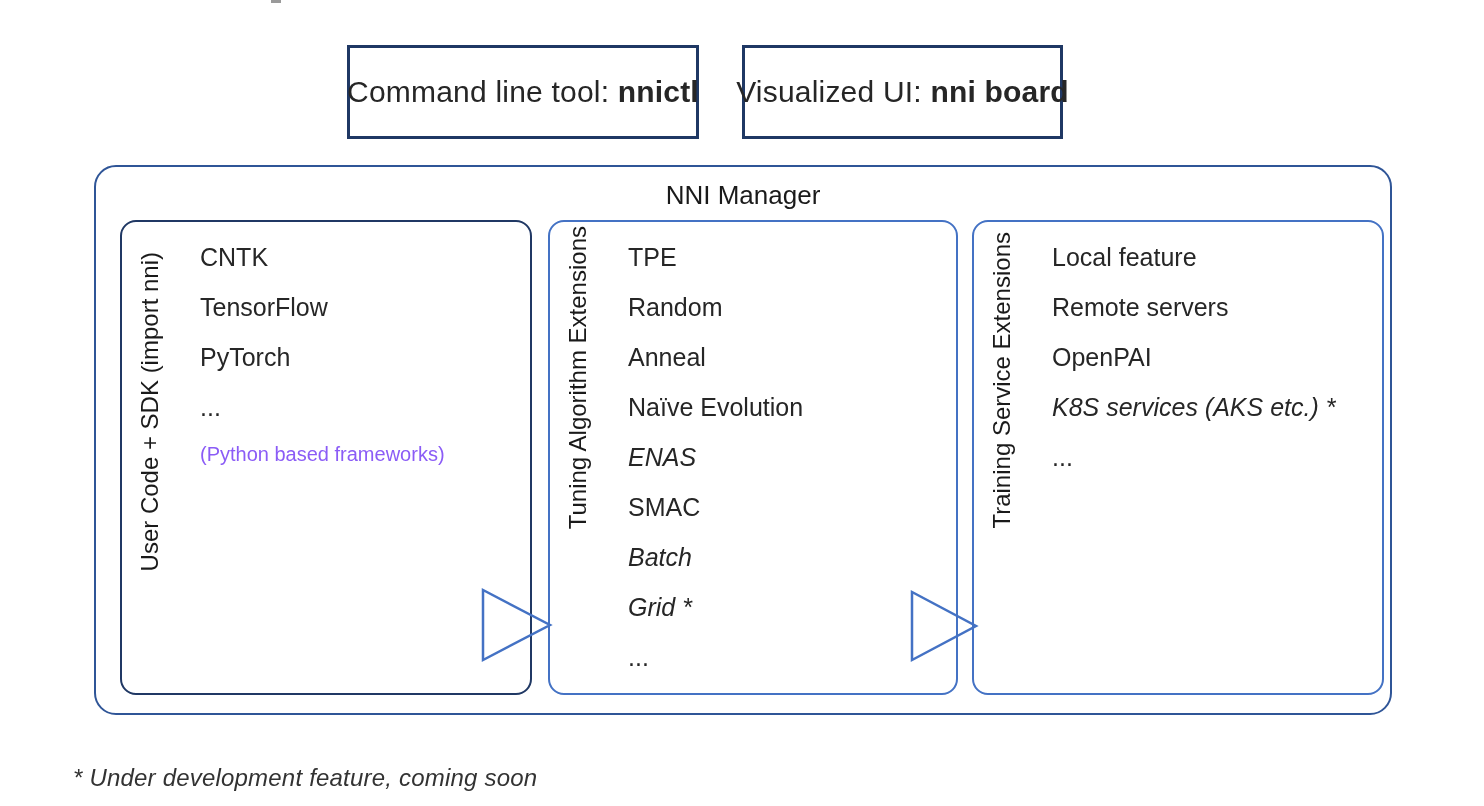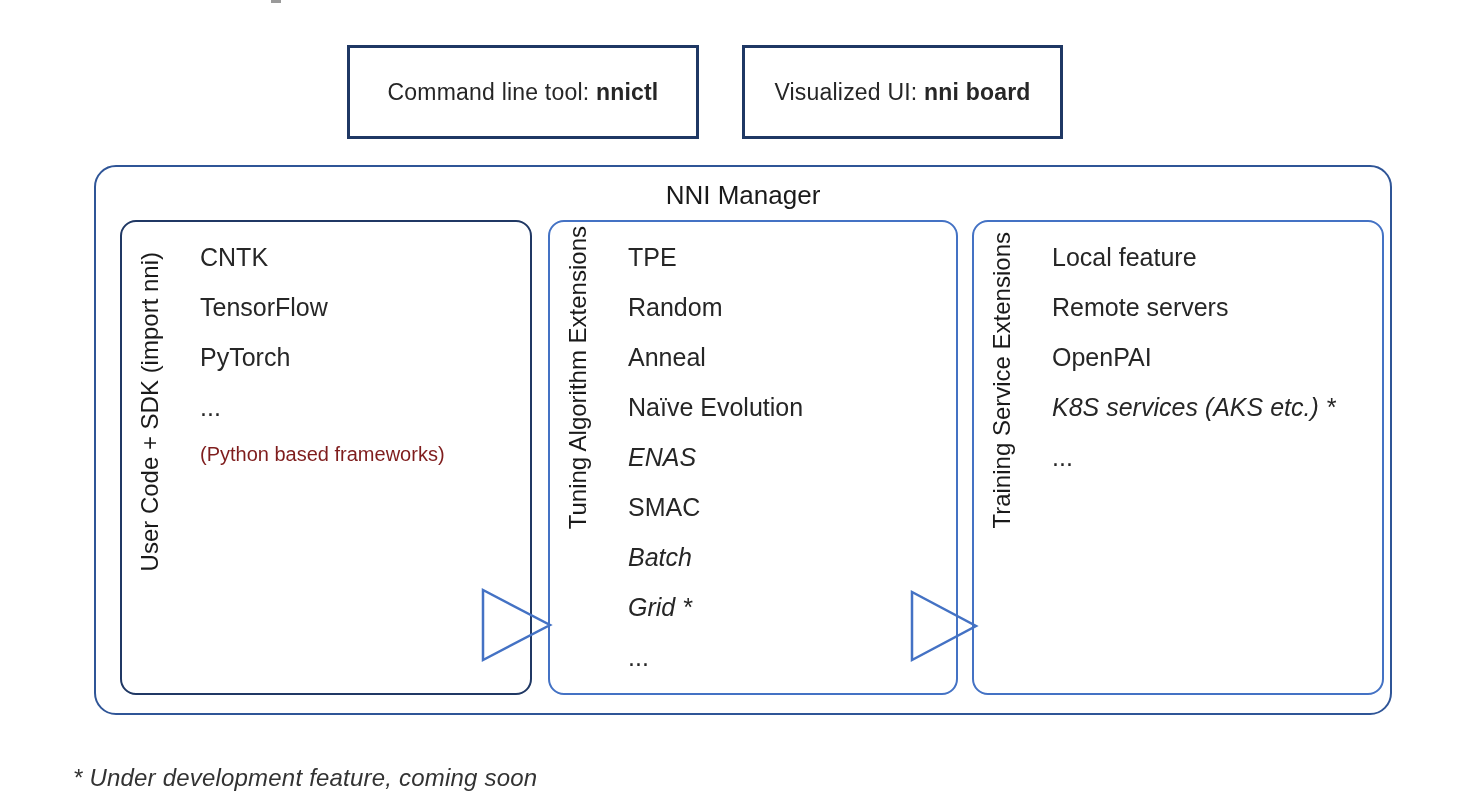--- a/index.html
+++ b/index.html
@@ -9,21 +9,21 @@
     font-family:"Liberation Sans", sans-serif;
     font-weight:300;
   }
   .artifact { position:absolute; left:271px; top:0; width:10px; height:3px; background:#9a9a9a; }
 
   
   .top-box {
     position:absolute; top:45px; height:94px; box-sizing:border-box;
     border:3px solid #1F3864; background:#ffffff;
     display:flex; align-items:center; justify-content:center;
-    font-size:23px; letter-spacing:0.2px; white-space:pre;
+    font-size:30px; letter-spacing:0.2px; white-space:pre;
   }
   .top-box .bold { font-weight:700; }
   .box1 { left:347px; width:352px; }
   .box2 { left:742px; width:321px; }
 
   
   .outer {
     position:absolute; left:82px; top:165px; width:1298px; height:550px;
     box-sizing:border-box; border:2.5px solid #2F5597; border-radius:22px;
     background:#ffffff;
@@ -54,21 +54,21 @@
   .panel.left  .side { padding-top:30px; }
   .panel.mid   .side { padding-top:4px; }
   .panel.right .side { padding-top:10px; }
 
   .items { position:absolute; left:78px; top:20px; right:6px; }
   .item {
     height:50px; font-size:25px; line-height:1.2;
     display:flex; align-items:flex-start; white-space:nowrap; overflow:visible;
   }
   .item.italic { font-style:italic; }
-  .item.small  { font-size:20px; color:#7f1d1d; }
+  .item.small  { font-size:20px; color:#8b5cf6; }
 
   
   .arrow { position:absolute; overflow:visible; }
   .arrow1 { left:478px; top:585px; }
   .arrow2 { left:907px; top:587px; }
 
   .footnote {
     position:absolute; left:73px; top:764px;
     font-size:24px; font-style:italic; color:#333333; letter-spacing:0.2px;
   }

